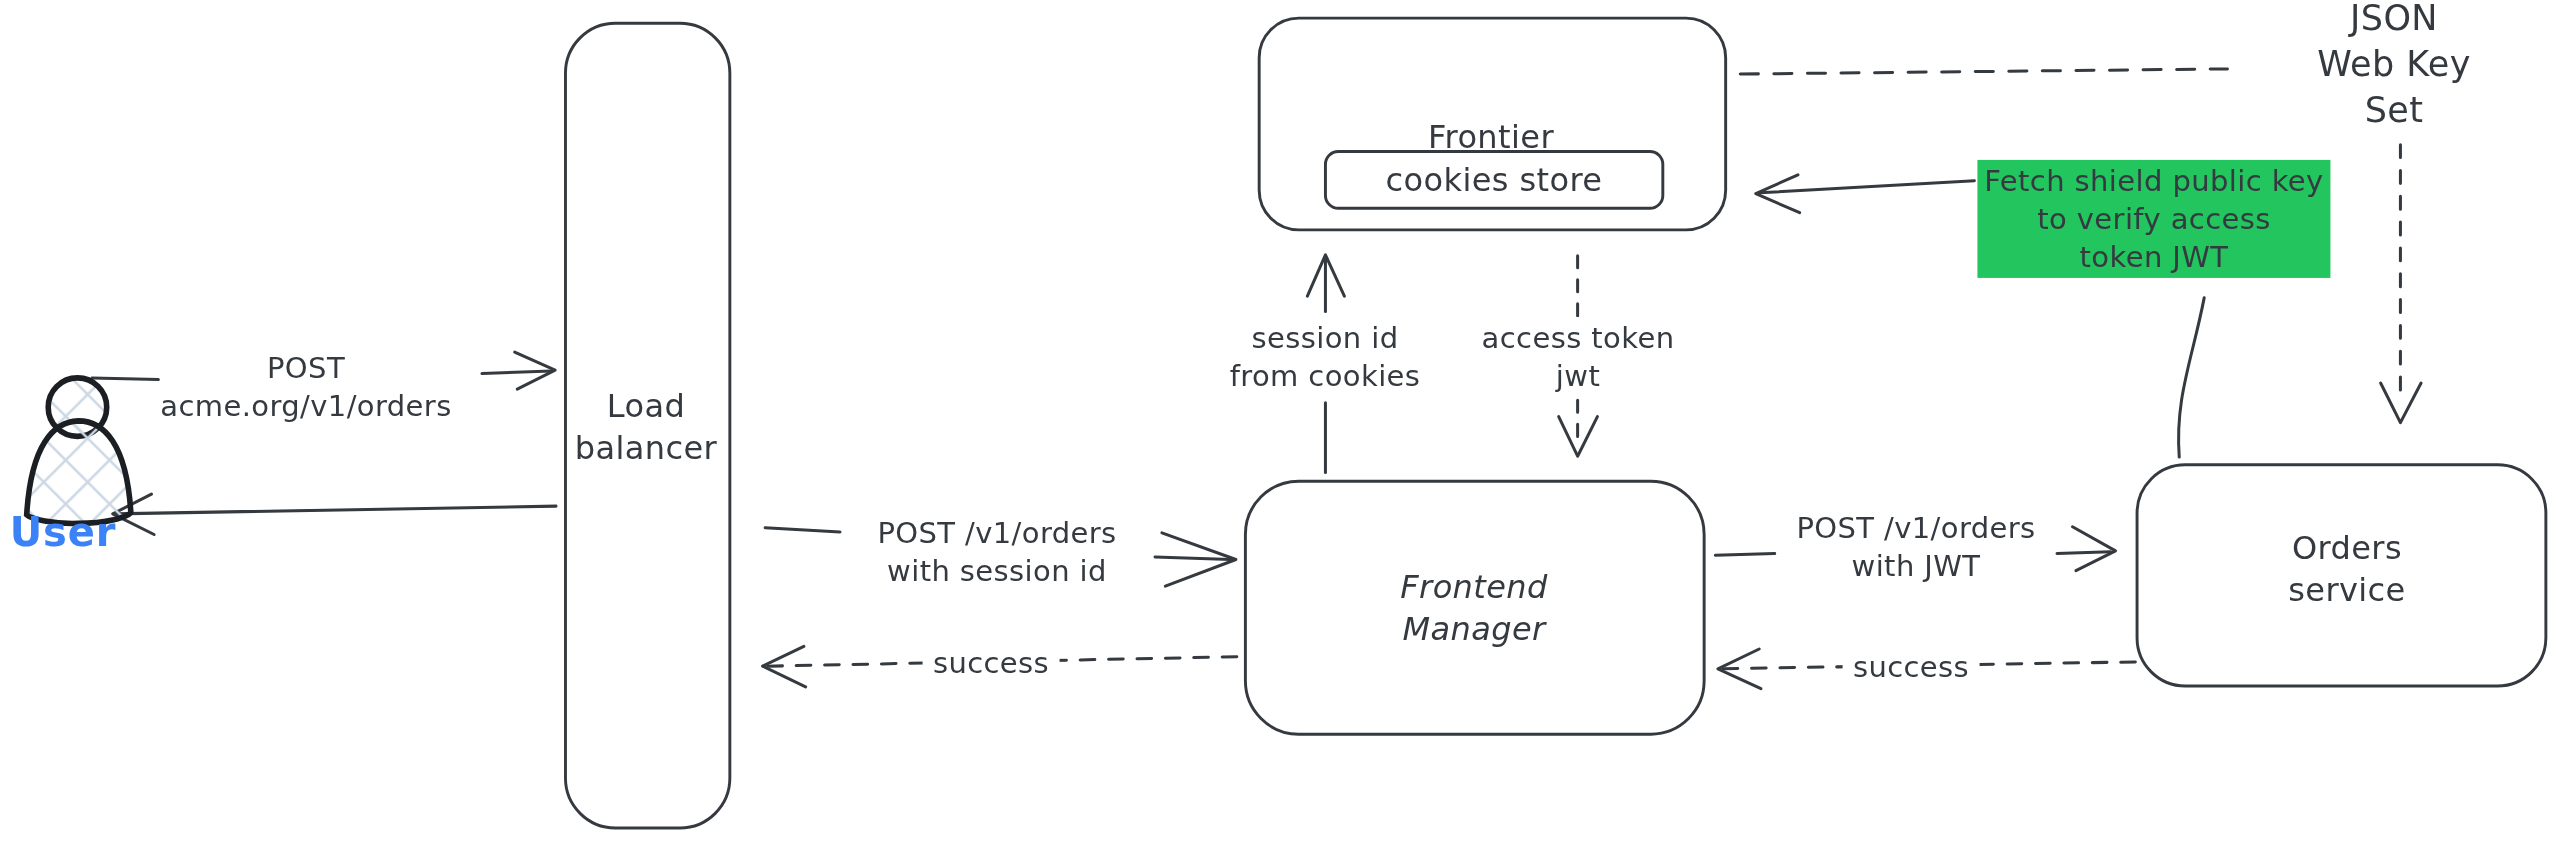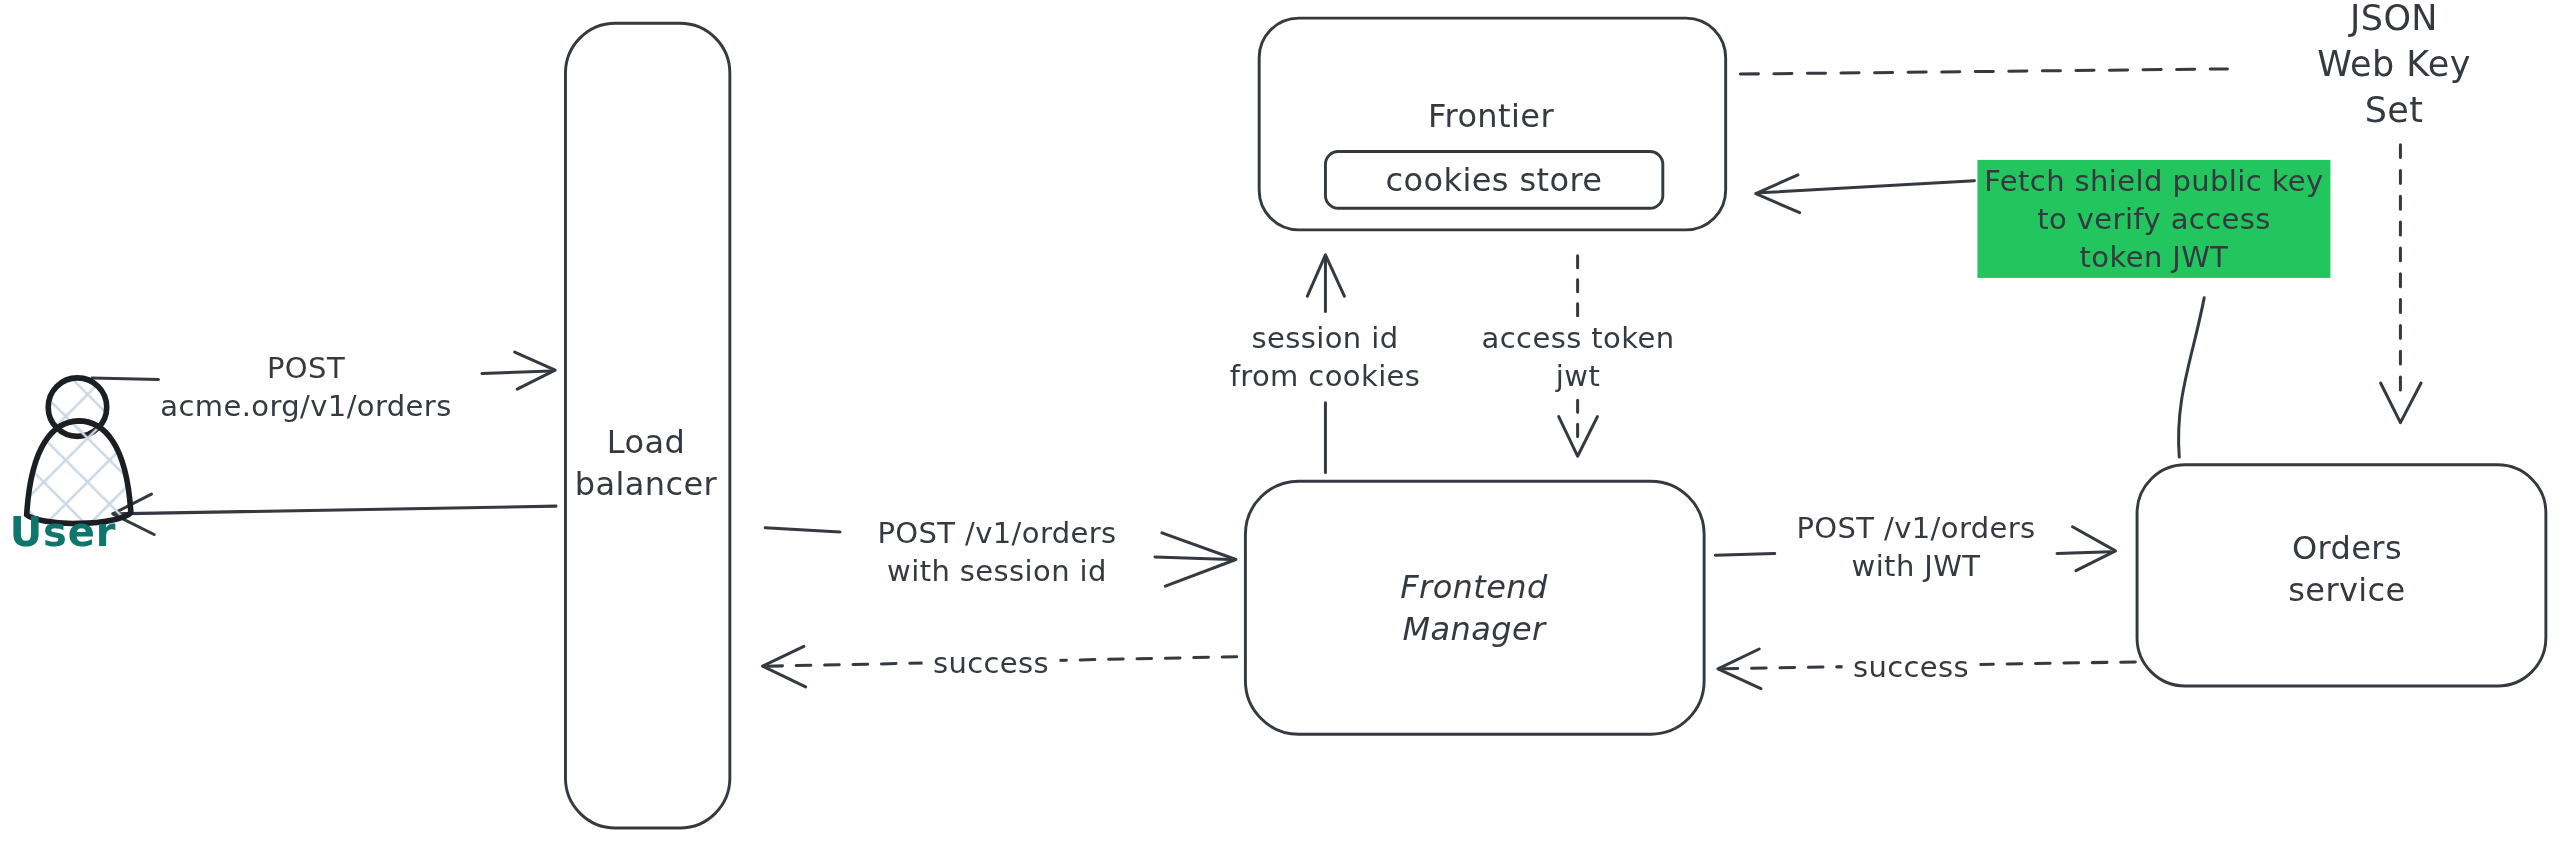--- a/index.html
+++ b/index.html
@@ -35,21 +35,21 @@
     background: #ffffff;
     padding: 1.7px 10.3px;
   }
   .node-label {
     font-size: 32px;
     background: transparent;
   }
   .user-label {
     font-size: 40px;
     font-weight: 600;
-    color: #0f766e;
+    color: #3b82f6;
     letter-spacing: 0.9px;
   }
   .jwks-label {
     font-size: 35px;
     background: #ffffff;
     padding: 1.7px 8.6px;
   }
   .fetch-label {
     background: #22c55e;
     padding: 1.7px 6.9px;
@@ -139,24 +139,24 @@
     </g>
 
     <g stroke="#1b1f24" stroke-width="6.5" fill="url(#hatch)" stroke-linecap="round">
       <circle cx="90" cy="473" r="34"></circle>
       <path d="M31 598 C36 517 62 490 91 489 C121 489 147 516 152 595 C150 601 122 608 91 608 C62 609 36 603 31 598 Z"></path>
     </g>
   </svg>
 
   <div class="label user-label" style="left:63px; top:532px;">User</div>
 
-  <div class="label node-label" style="left:646px; top:427px;margin-top:36px;">Load
+  <div class="label node-label" style="left:646px; top:427px;">Load
 balancer</div>
 
-  <div class="label node-label" style="left:1491px; top:116px;text-align:center;">Frontier</div>
+  <div class="label node-label" style="left:1491px; top:137px;text-align:center;">Frontier</div>
 
   <div class="label node-label" style="left:1494px; top:180px;">cookies store</div>
 
   <div class="label node-label" style="left:1474px; top:608px;font-style:italic;">Frontend
 Manager</div>
 
   <div class="label node-label" style="left:2347px; top:569px;">Orders service</div>
 
   <div class="label" style="left:306px; top:387px;text-align:center;">POST
 acme.org/v1/orders</div>

